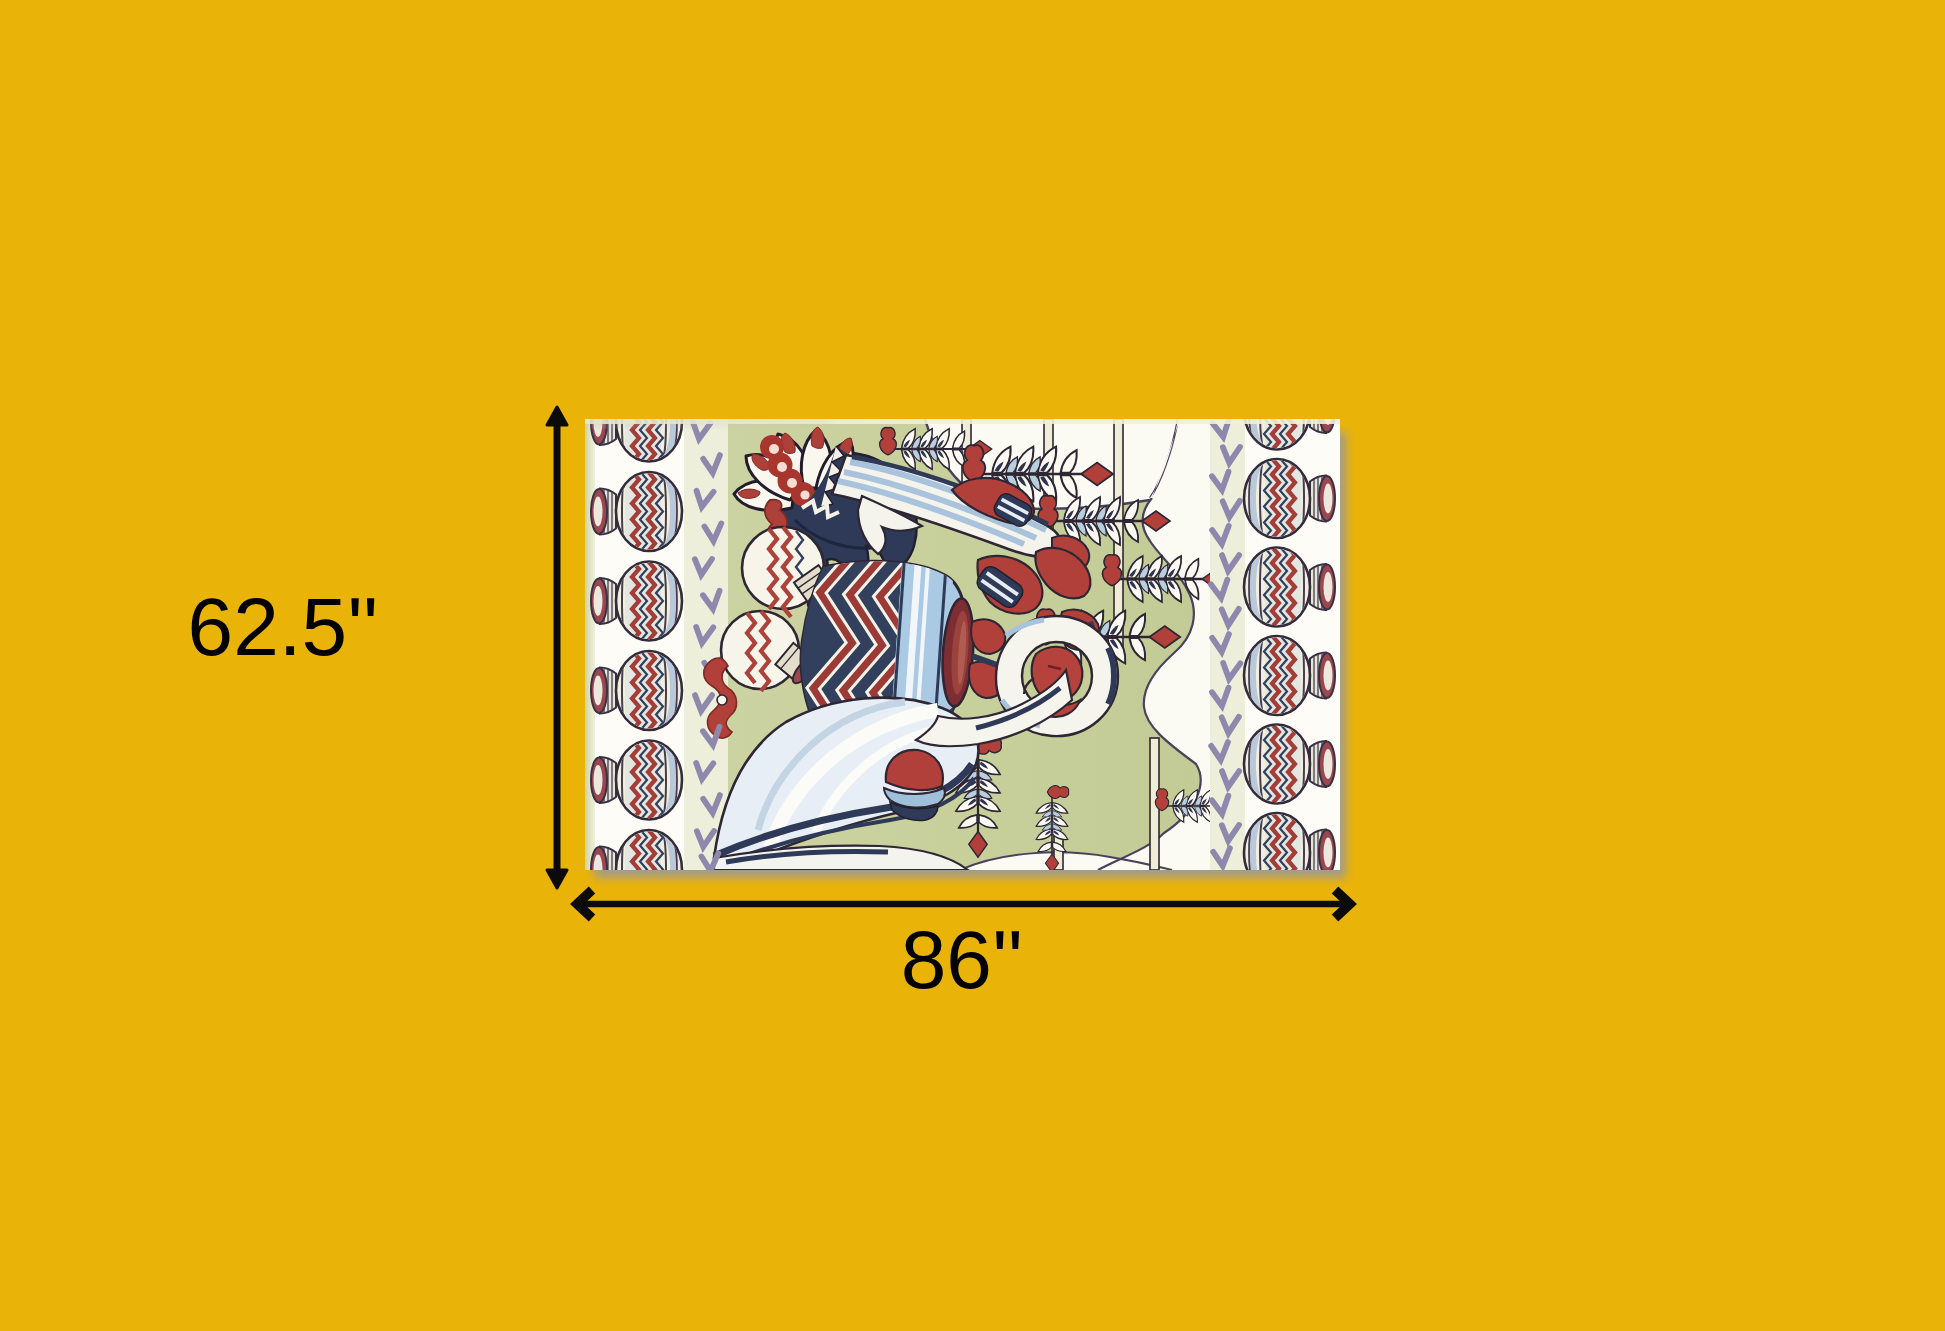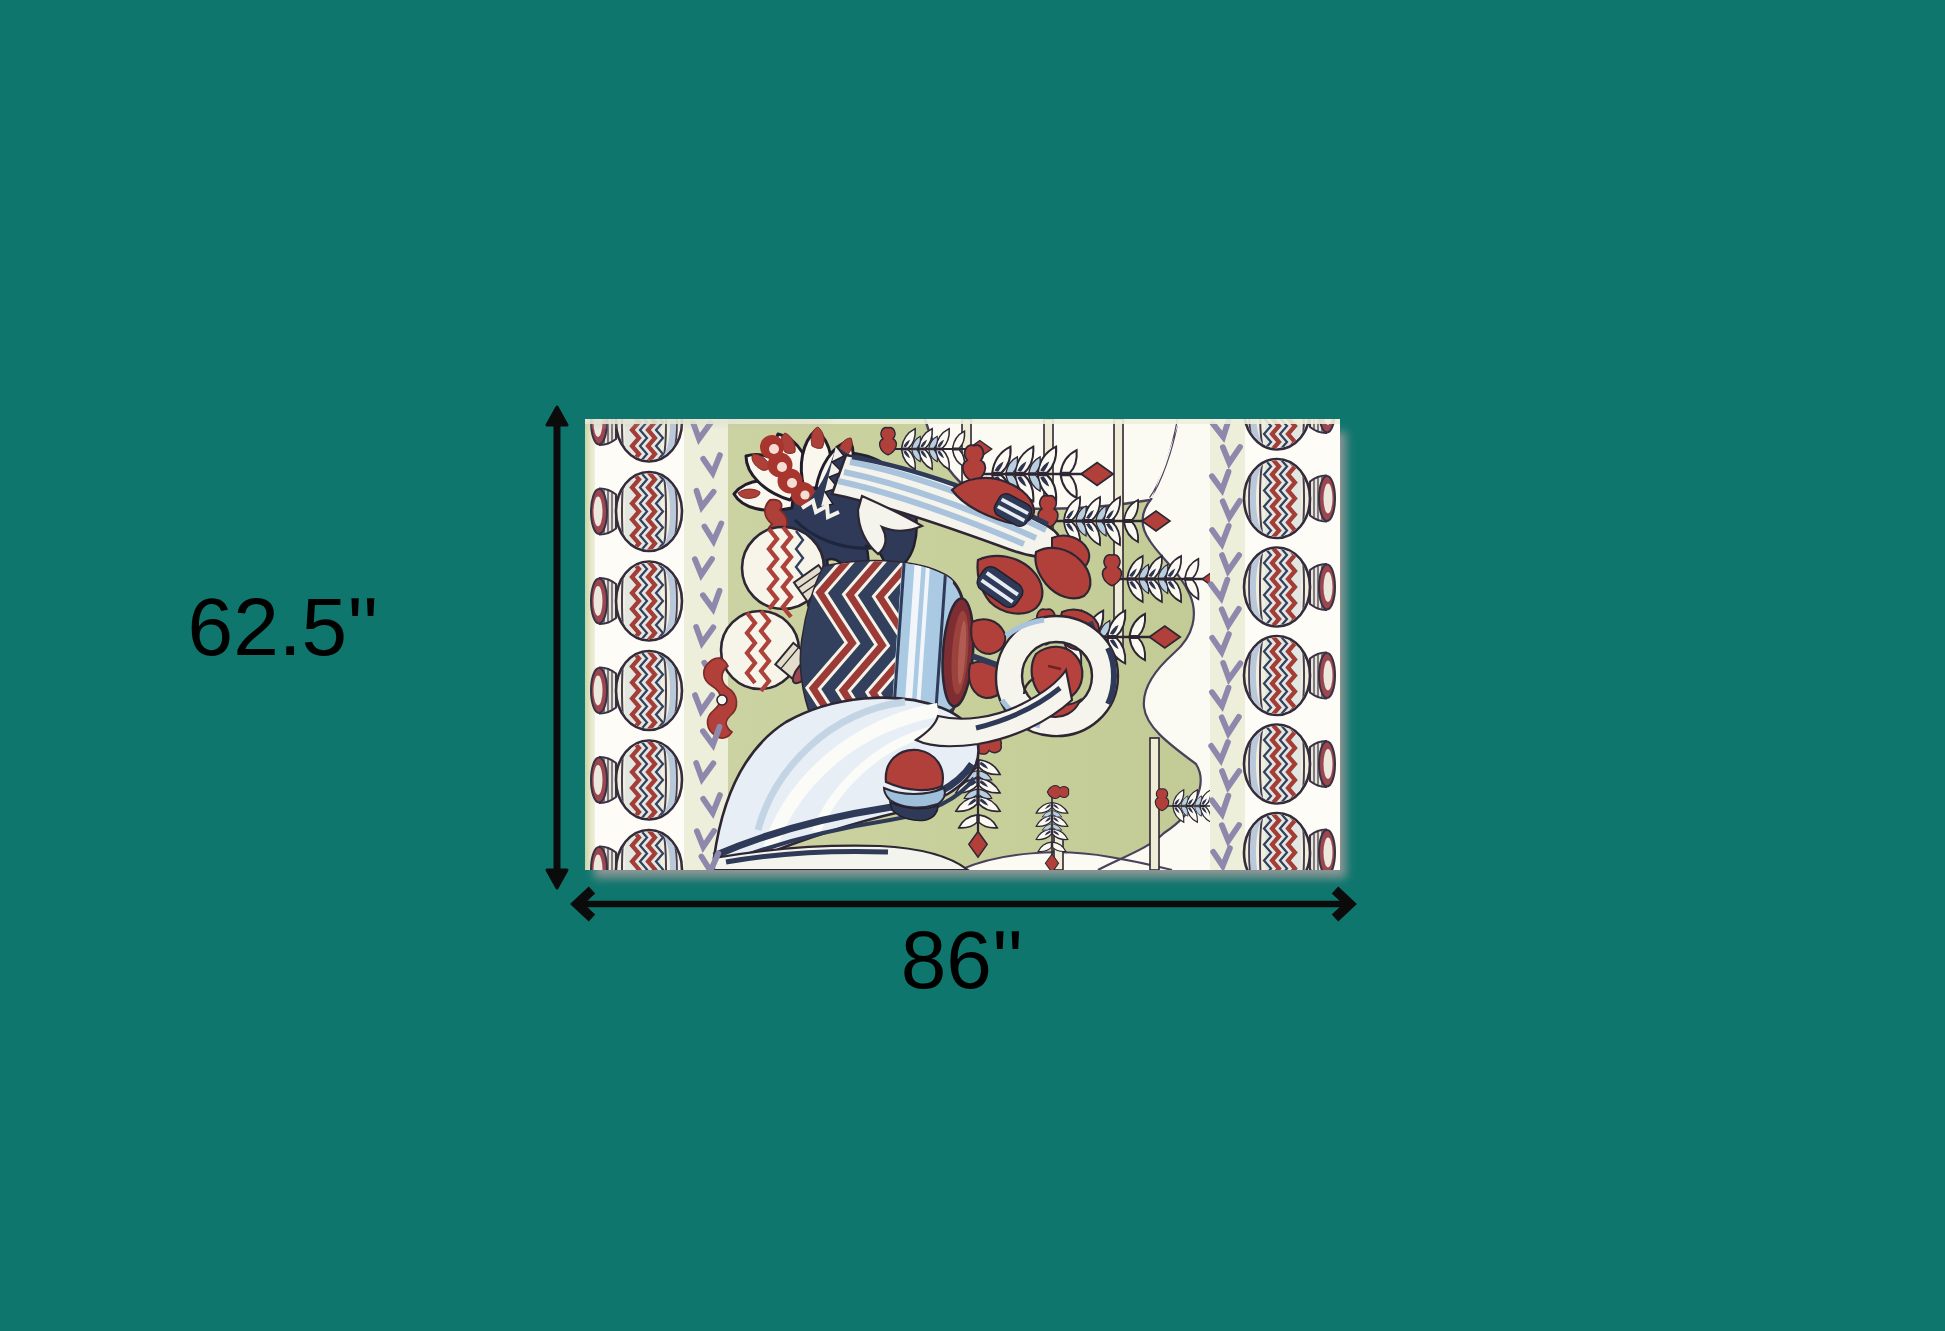--- a/index.html
+++ b/index.html
@@ -1,16 +1,16 @@
 <!DOCTYPE html>
 <html><head>
 <meta charset="utf-8">
 <style>
   html,body{margin:0;padding:0;background:#ffffff;}
-  #page{position:relative;width:1945px;height:1331px;background:#0f766e;overflow:hidden;
+  #page{position:relative;width:1945px;height:1331px;background:#eab308;overflow:hidden;
         font-family:"Liberation Sans", sans-serif;}
   svg{position:absolute;left:0;top:0;}
 </style>
 </head>
 <body>
 <div id="page">
 <svg width="1945" height="1331" viewBox="0 0 1945 1331">
   <defs>
     <linearGradient id="fieldg" x1="0" y1="0" x2="1" y2="0">
       <stop offset="0" stop-color="#ccd3a2"></stop>

